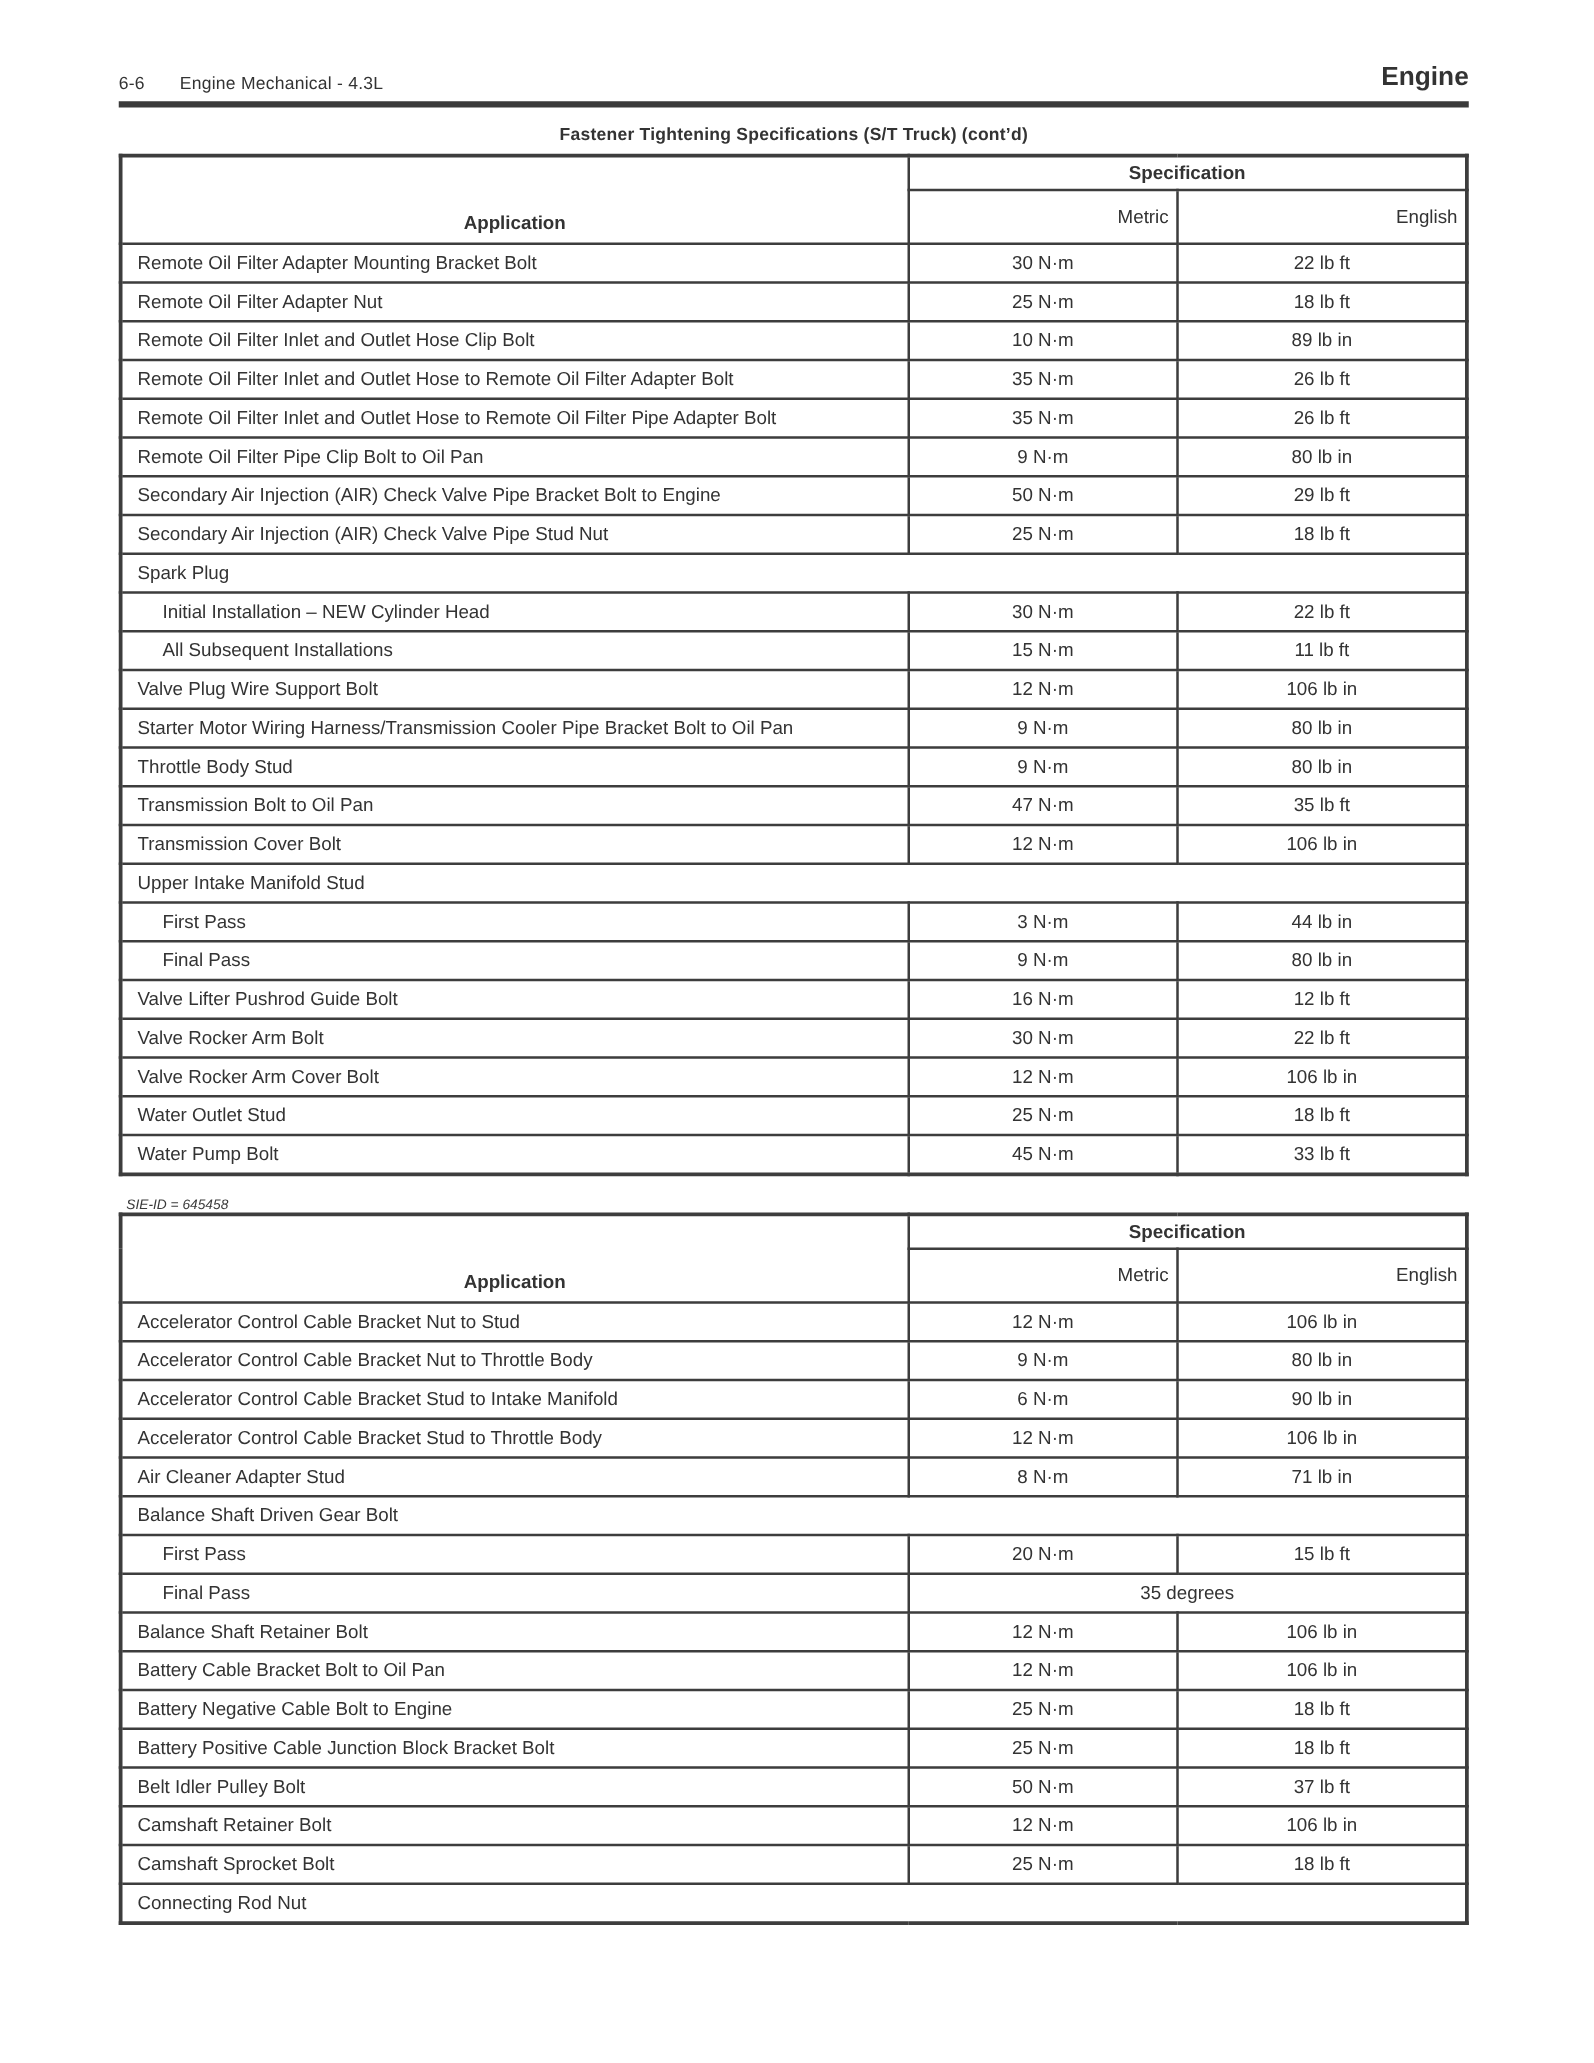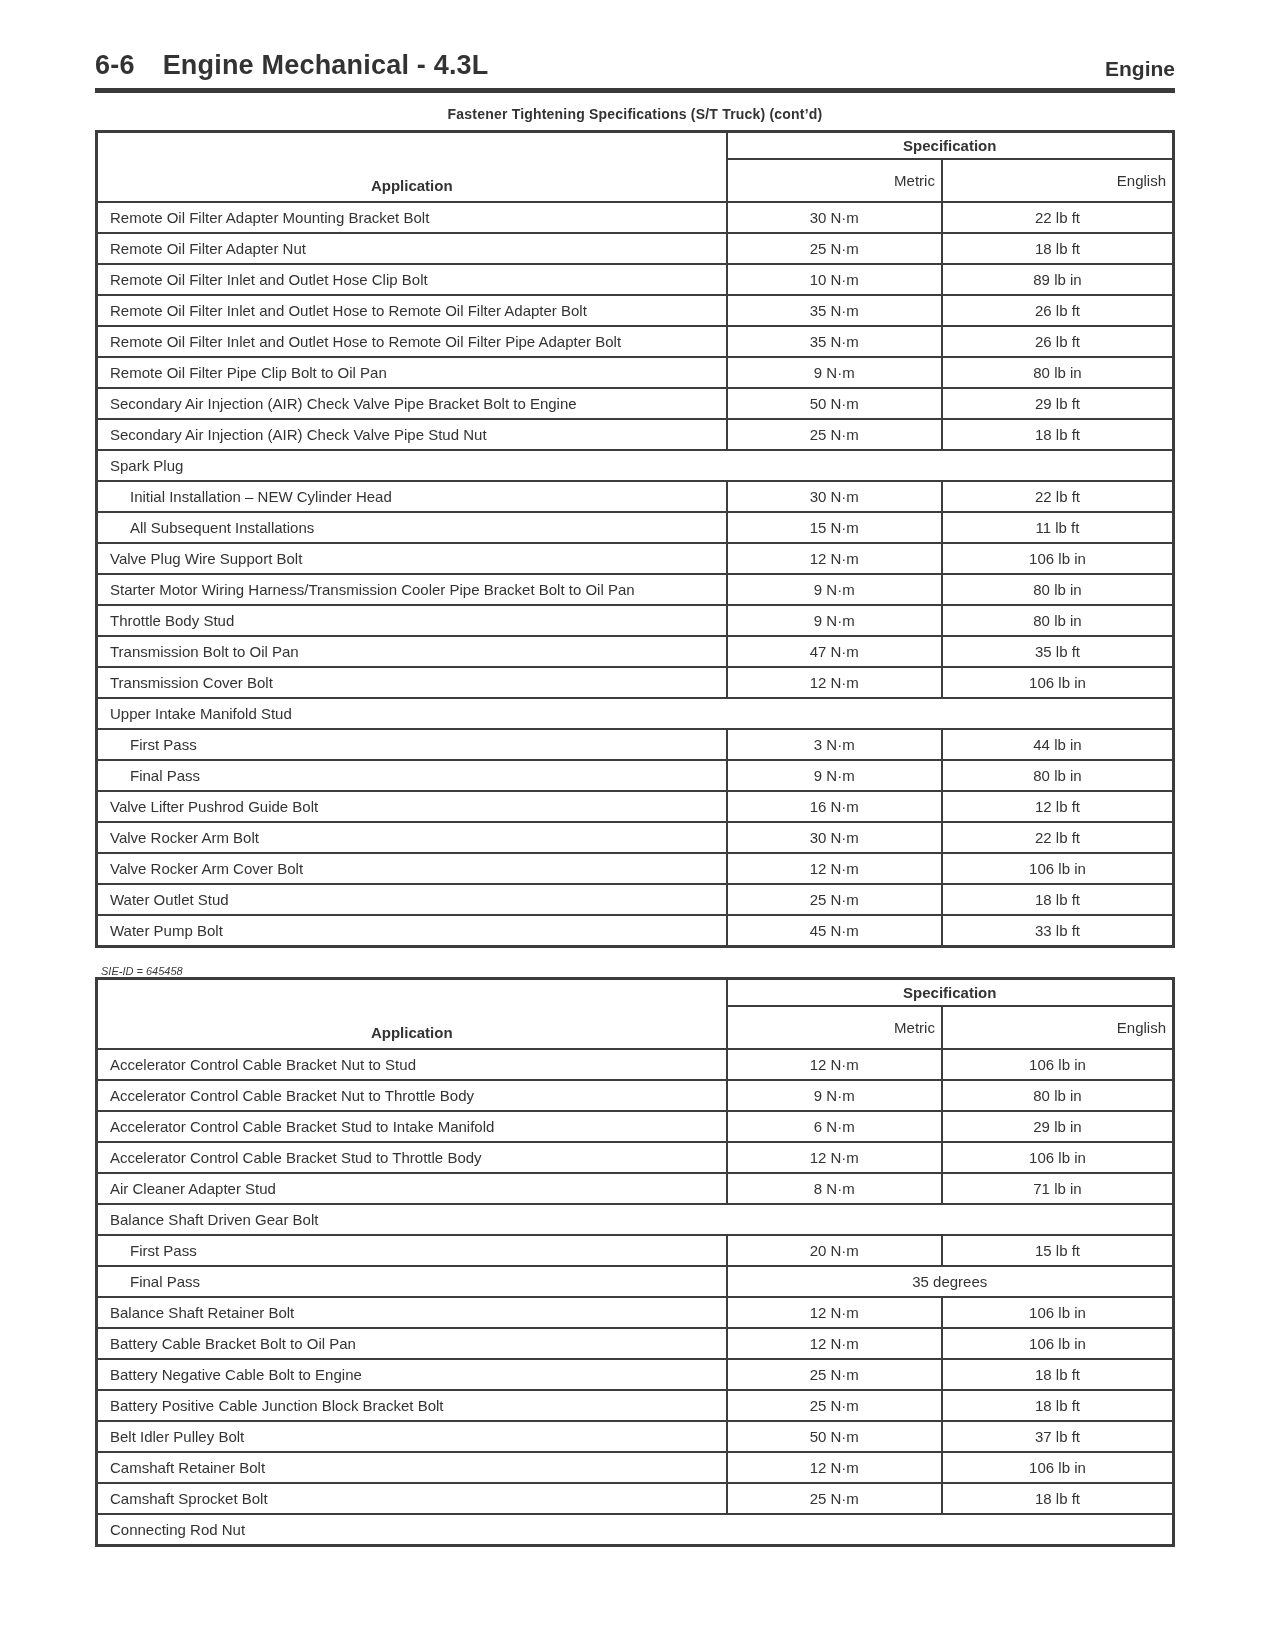--- a/index.html
+++ b/index.html
@@ -15,21 +15,21 @@
 
   
   .page-header {
     padding-top: 50px;
     display: flex;
     justify-content: space-between;
     align-items: flex-end;
     border-bottom: 5px solid #3a3a3a;
     padding-bottom: 7px;
   }
-  .page-header .left { font-size: 27px; font-weight: bold; letter-spacing: 0.2px; }
+  .page-header .left { font-size: 14px; font-weight: normal; letter-spacing: 0.2px; }
   .page-header .left .page-num { margin-right: 28px; }
   .page-header .right { font-size: 21px; font-weight: bold; margin-left: 16px; }
 
   
   .table-title {
     text-align: center;
     font-size: 14px;
     font-weight: bold;
     margin-top: 13px;
     margin-bottom: 8px;
@@ -278,21 +278,21 @@
             <td class="val">106 lb in</td>
           </tr>
           <tr class="single">
             <td class="app">Accelerator Control Cable Bracket Nut to Throttle Body</td>
             <td class="val">9 N·m</td>
             <td class="val">80 lb in</td>
           </tr>
           <tr class="single">
             <td class="app">Accelerator Control Cable Bracket Stud to Intake Manifold</td>
             <td class="val">6 N·m</td>
-            <td class="val">29 lb in</td>
+            <td class="val">90 lb in</td>
           </tr>
           <tr class="single">
             <td class="app">Accelerator Control Cable Bracket Stud to Throttle Body</td>
             <td class="val">12 N·m</td>
             <td class="val">106 lb in</td>
           </tr>
           <tr class="single">
             <td class="app">Air Cleaner Adapter Stud</td>
             <td class="val">8 N·m</td>
             <td class="val">71 lb in</td>

